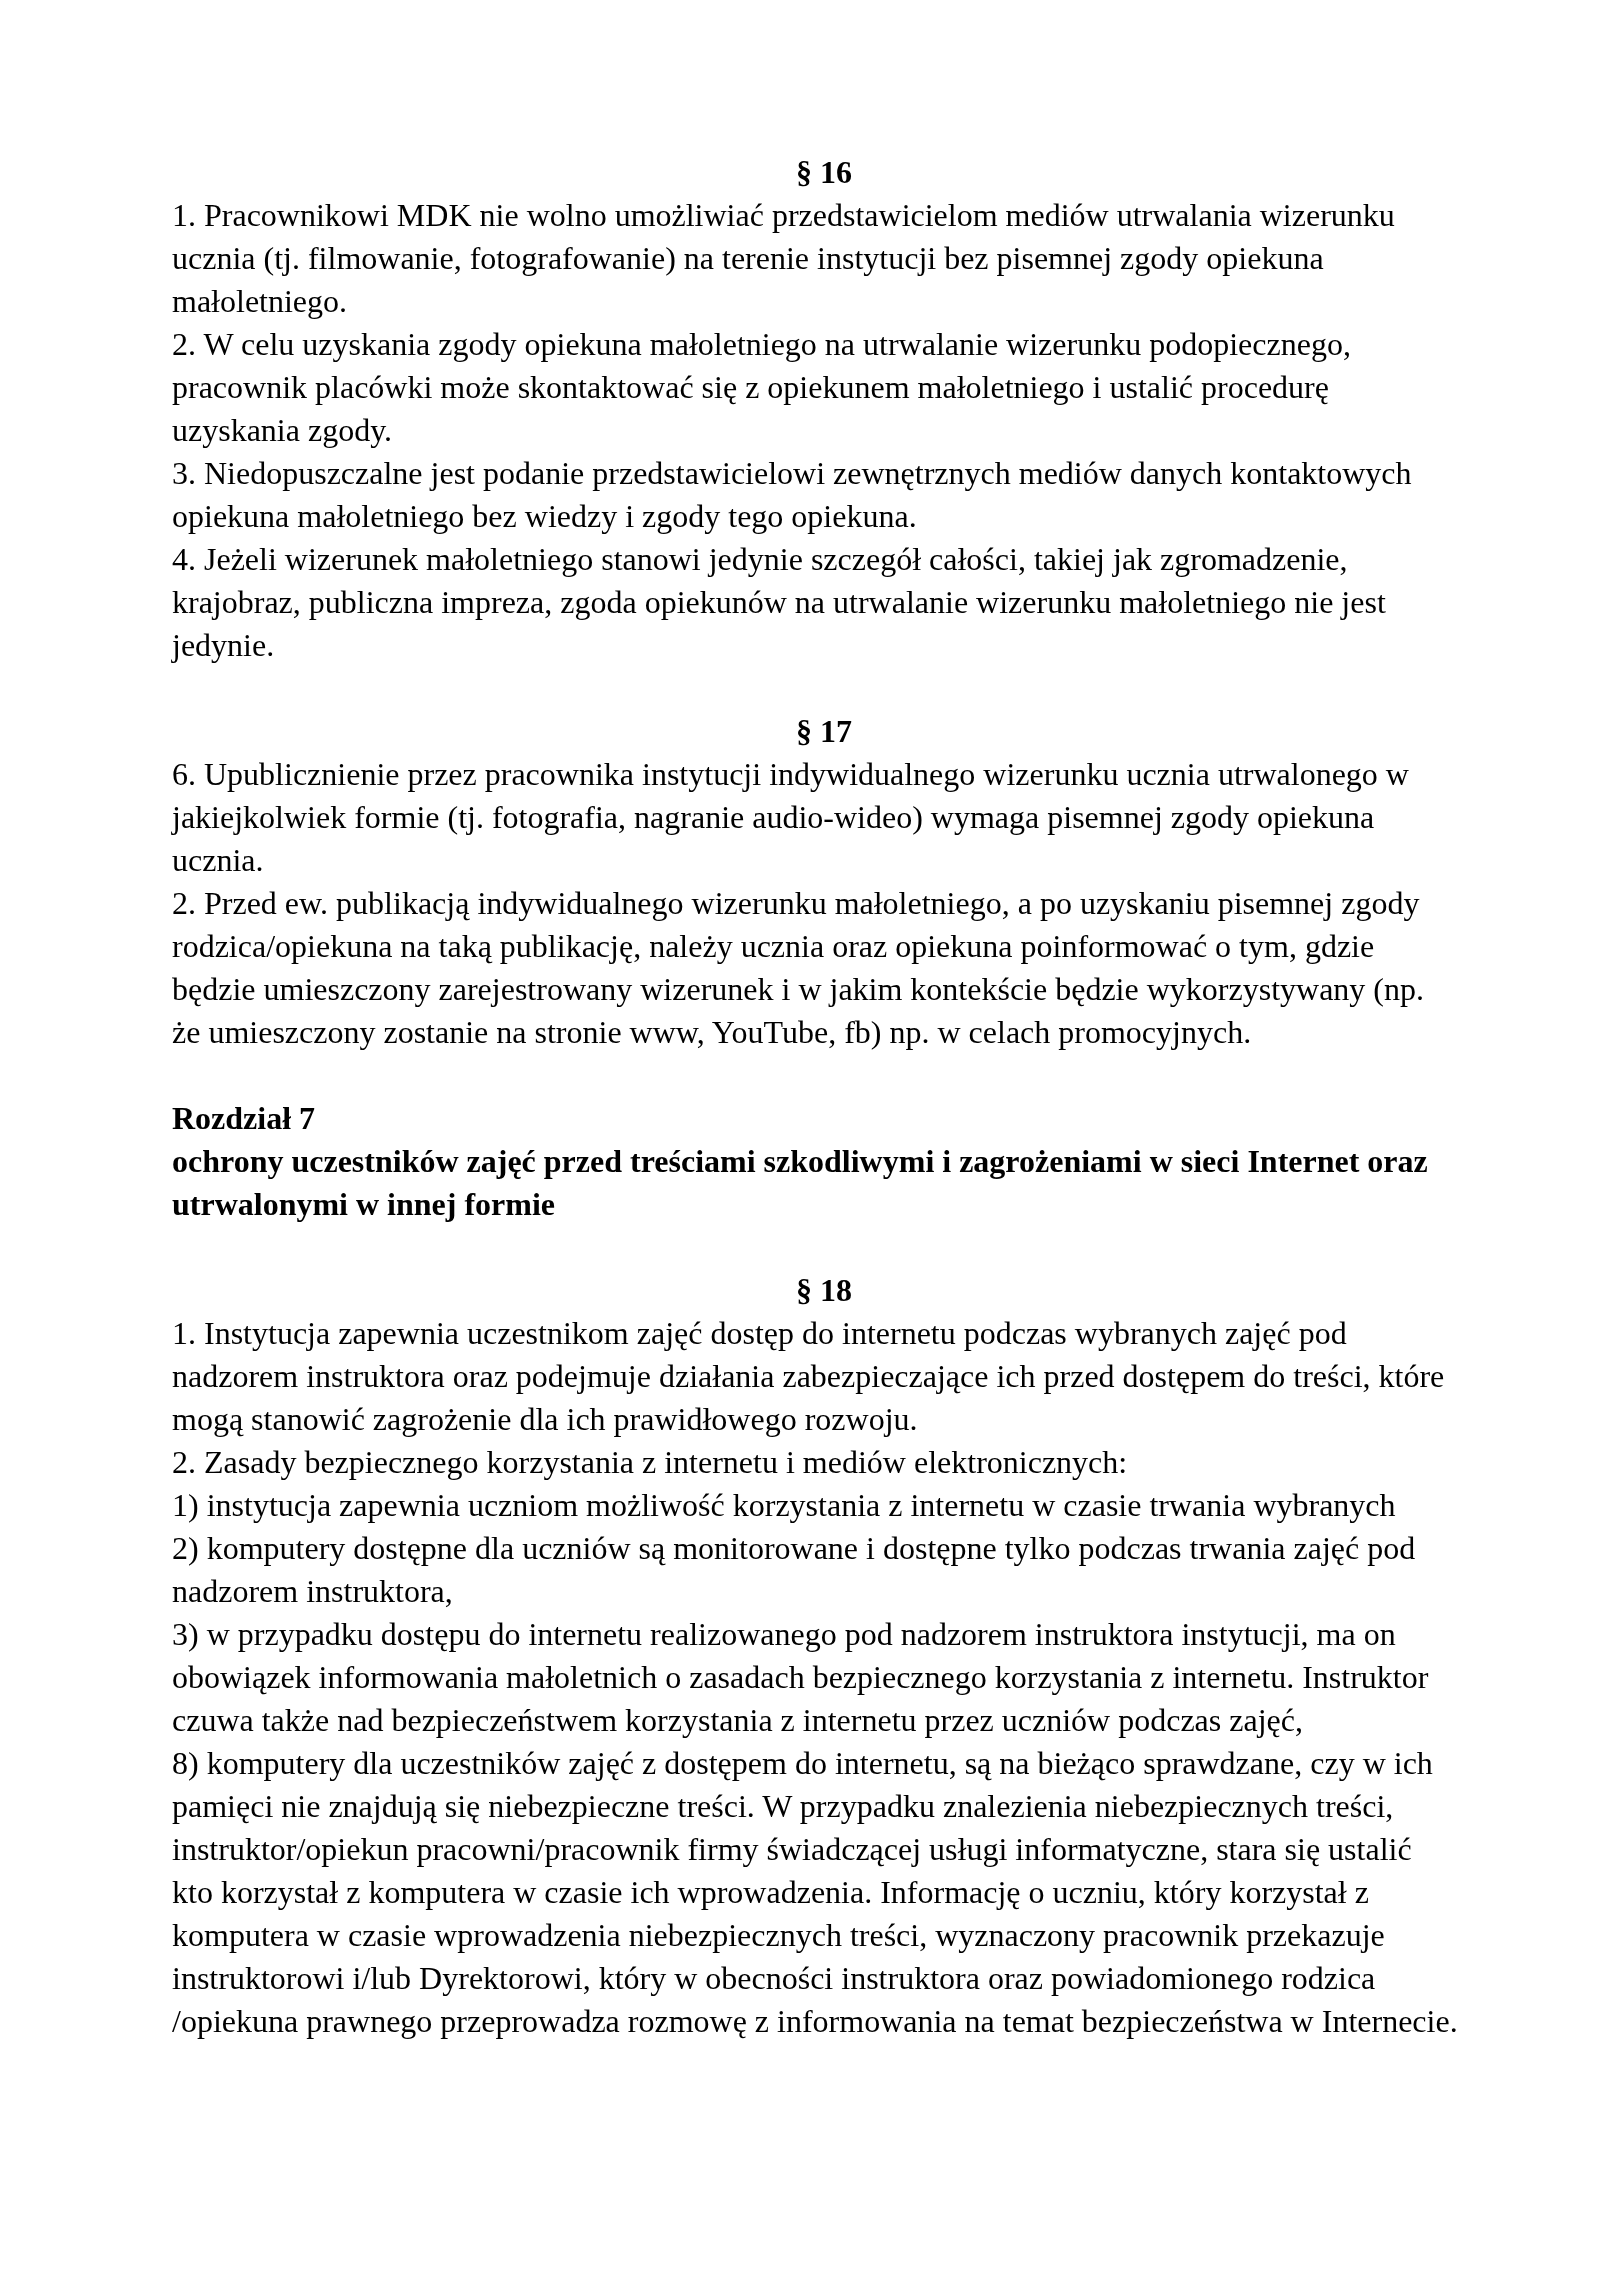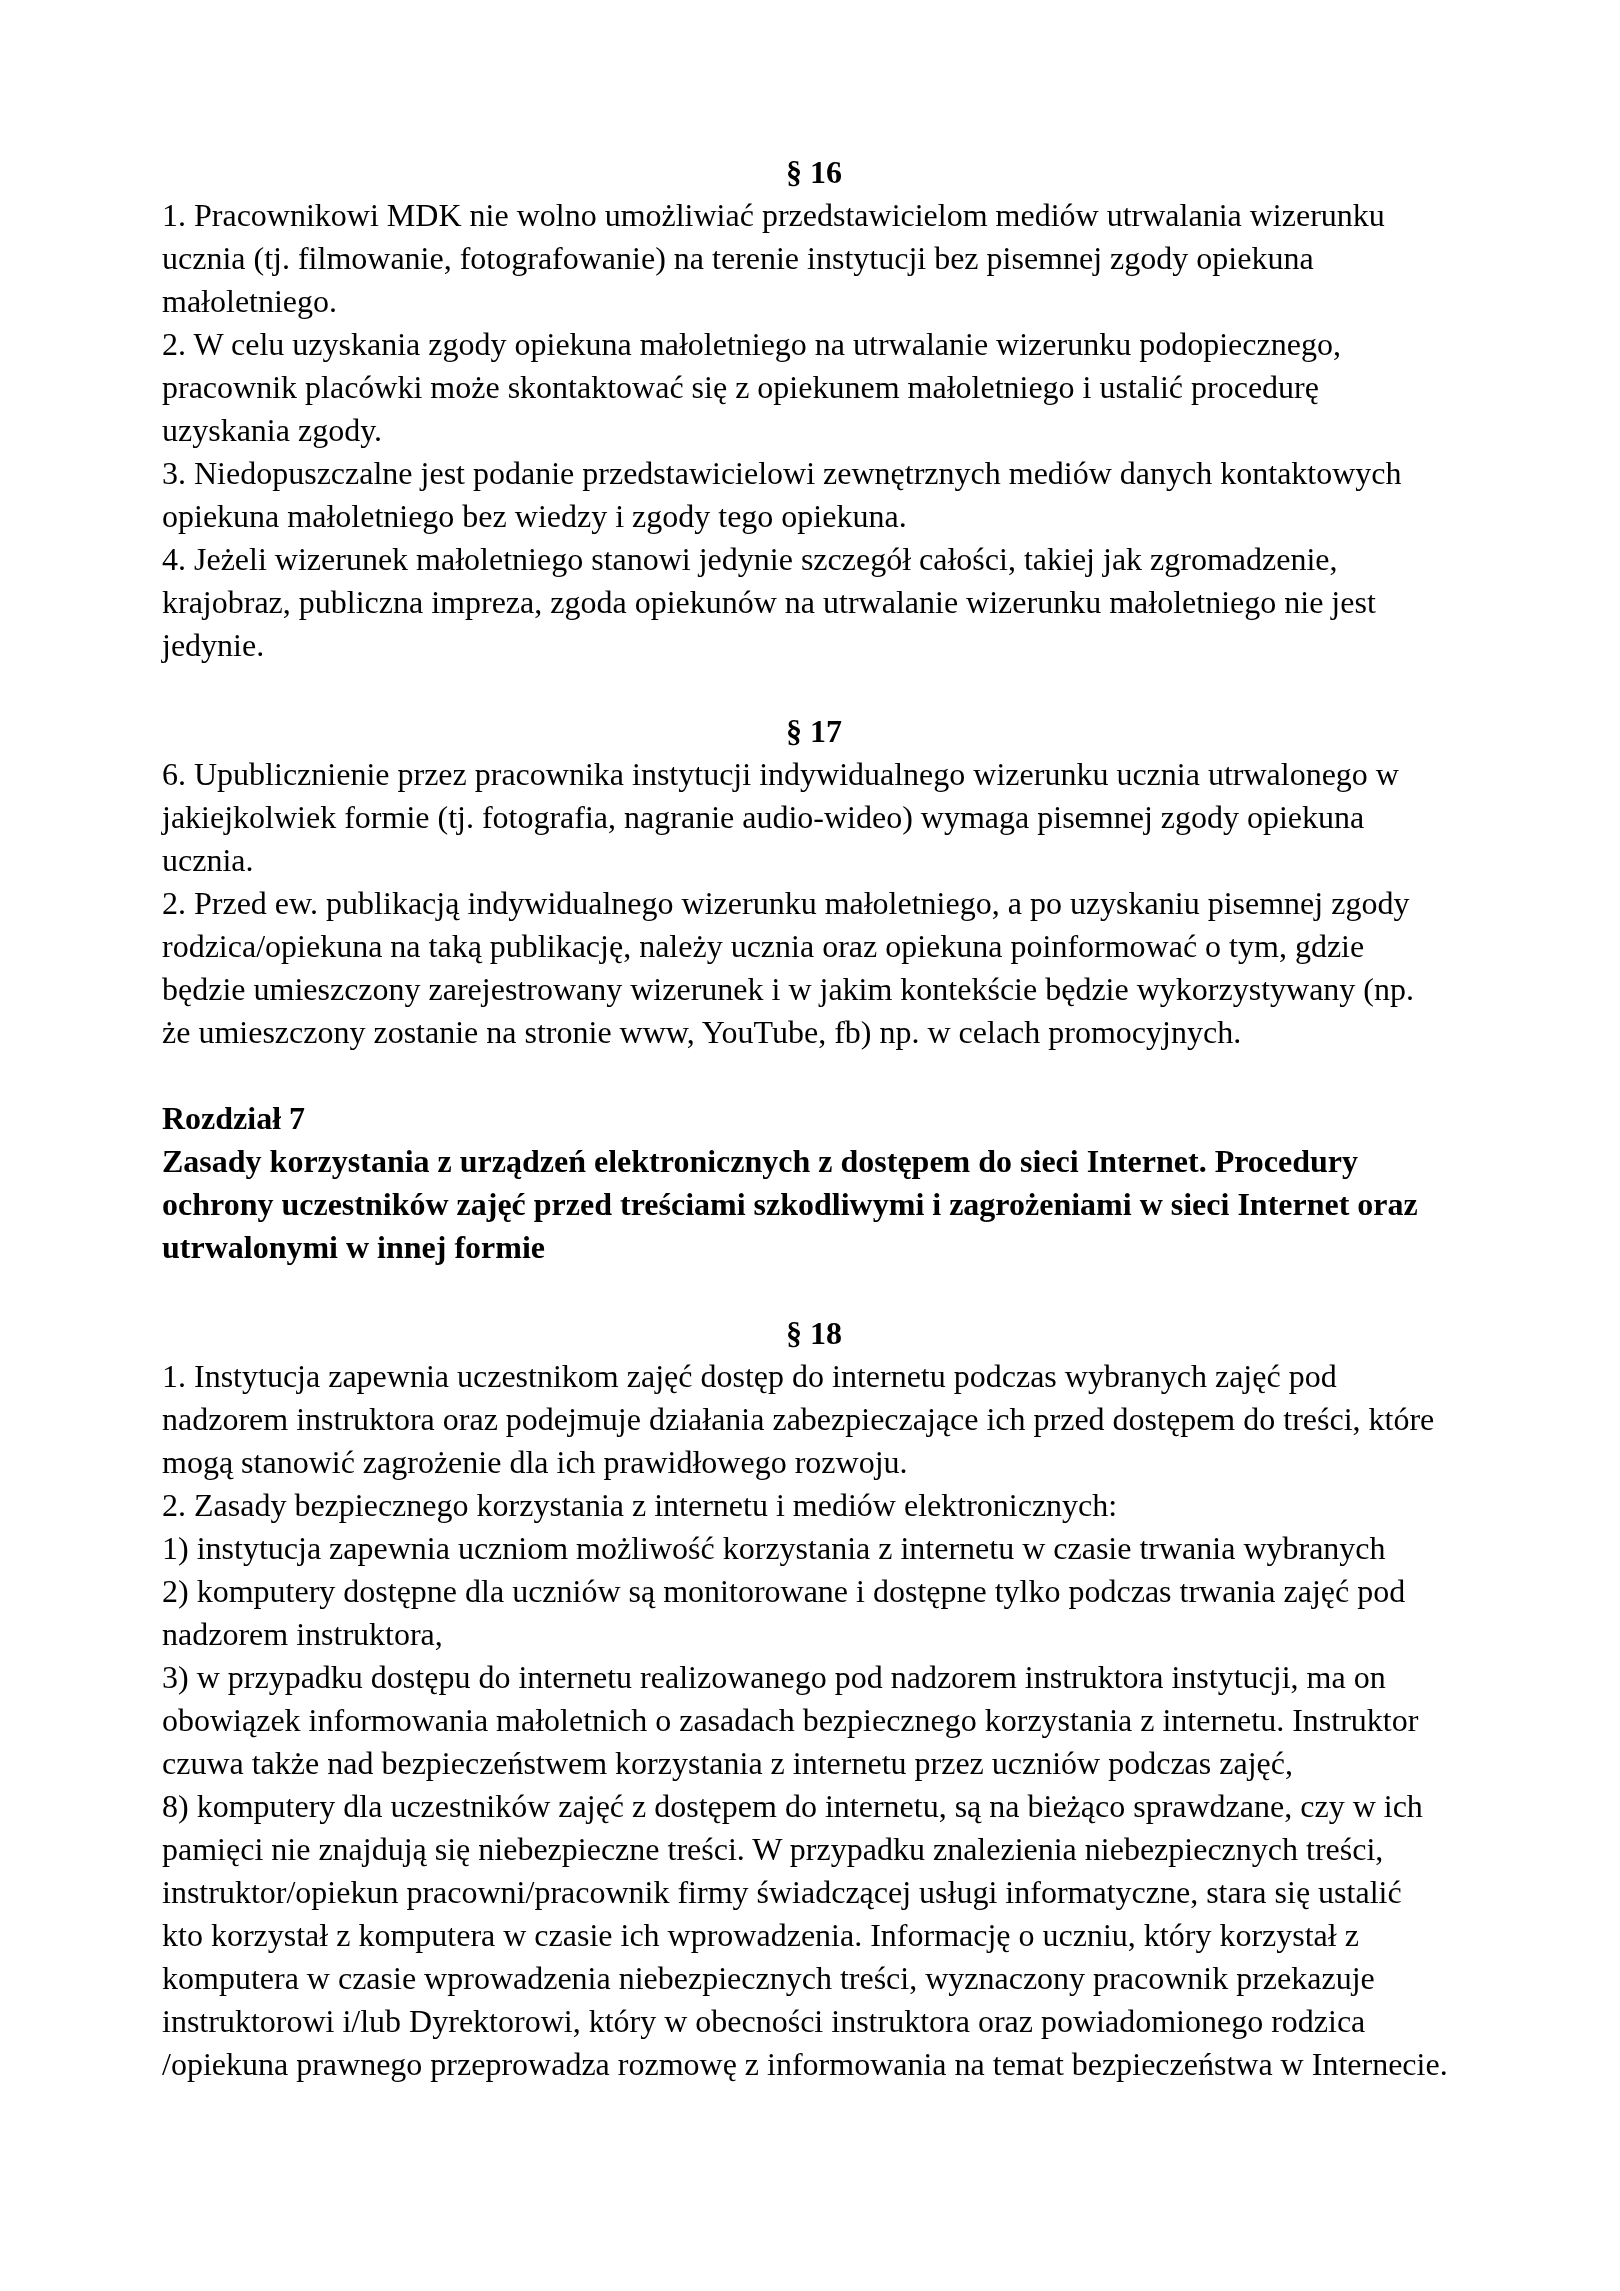--- a/index.html
+++ b/index.html
@@ -8,21 +8,21 @@
   }
   body {
     width: 1620px;
     height: 2292px;
     position: relative;
     background: #ffffff;
     overflow: hidden;
   }
   .page-content {
     position: absolute;
-    left: 162px;
+    left: 172px;
     top: 151px;
     width: 1304px;
     color: #000000;
     font-family: "Liberation Serif", "DejaVu Serif", serif;
     font-size: 32px;
     line-height: 43px;
   }
   .line {
     height: 43px;
     white-space: pre;
@@ -57,21 +57,20 @@
     <div class="line center bold">§ 17</div>
     <div class="line">6. Upublicznienie przez pracownika instytucji indywidualnego wizerunku ucznia utrwalonego w</div>
     <div class="line">jakiejkolwiek formie (tj. fotografia, nagranie audio-wideo) wymaga pisemnej zgody opiekuna</div>
     <div class="line">ucznia.</div>
     <div class="line">2. Przed ew. publikacją indywidualnego wizerunku małoletniego, a po uzyskaniu pisemnej zgody</div>
     <div class="line">rodzica/opiekuna na taką publikację, należy ucznia oraz opiekuna poinformować o tym, gdzie</div>
     <div class="line">będzie umieszczony zarejestrowany wizerunek i w jakim kontekście będzie wykorzystywany (np.</div>
     <div class="line">że umieszczony zostanie na stronie www, YouTube, fb) np. w celach promocyjnych.</div>
     <div class="line spacer"></div>
     <div class="line bold">Rozdział 7</div>
-    <div class="line bold">Zasady korzystania z urządzeń elektronicznych z dostępem do sieci Internet. Procedury</div>
     <div class="line bold">ochrony uczestników zajęć przed treściami szkodliwymi i zagrożeniami w sieci Internet oraz</div>
     <div class="line bold">utrwalonymi w innej formie</div>
     <div class="line spacer"></div>
     <div class="line center bold">§ 18</div>
     <div class="line">1. Instytucja zapewnia uczestnikom zajęć dostęp do internetu podczas wybranych zajęć pod</div>
     <div class="line">nadzorem instruktora oraz podejmuje działania zabezpieczające ich przed dostępem do treści, które</div>
     <div class="line">mogą stanowić zagrożenie dla ich prawidłowego rozwoju.</div>
     <div class="line">2. Zasady bezpiecznego korzystania z internetu i mediów elektronicznych:</div>
     <div class="line">1) instytucja zapewnia uczniom możliwość korzystania z internetu w czasie trwania wybranych</div>
     <div class="line">2) komputery dostępne dla uczniów są monitorowane i dostępne tylko podczas trwania zajęć pod</div>

